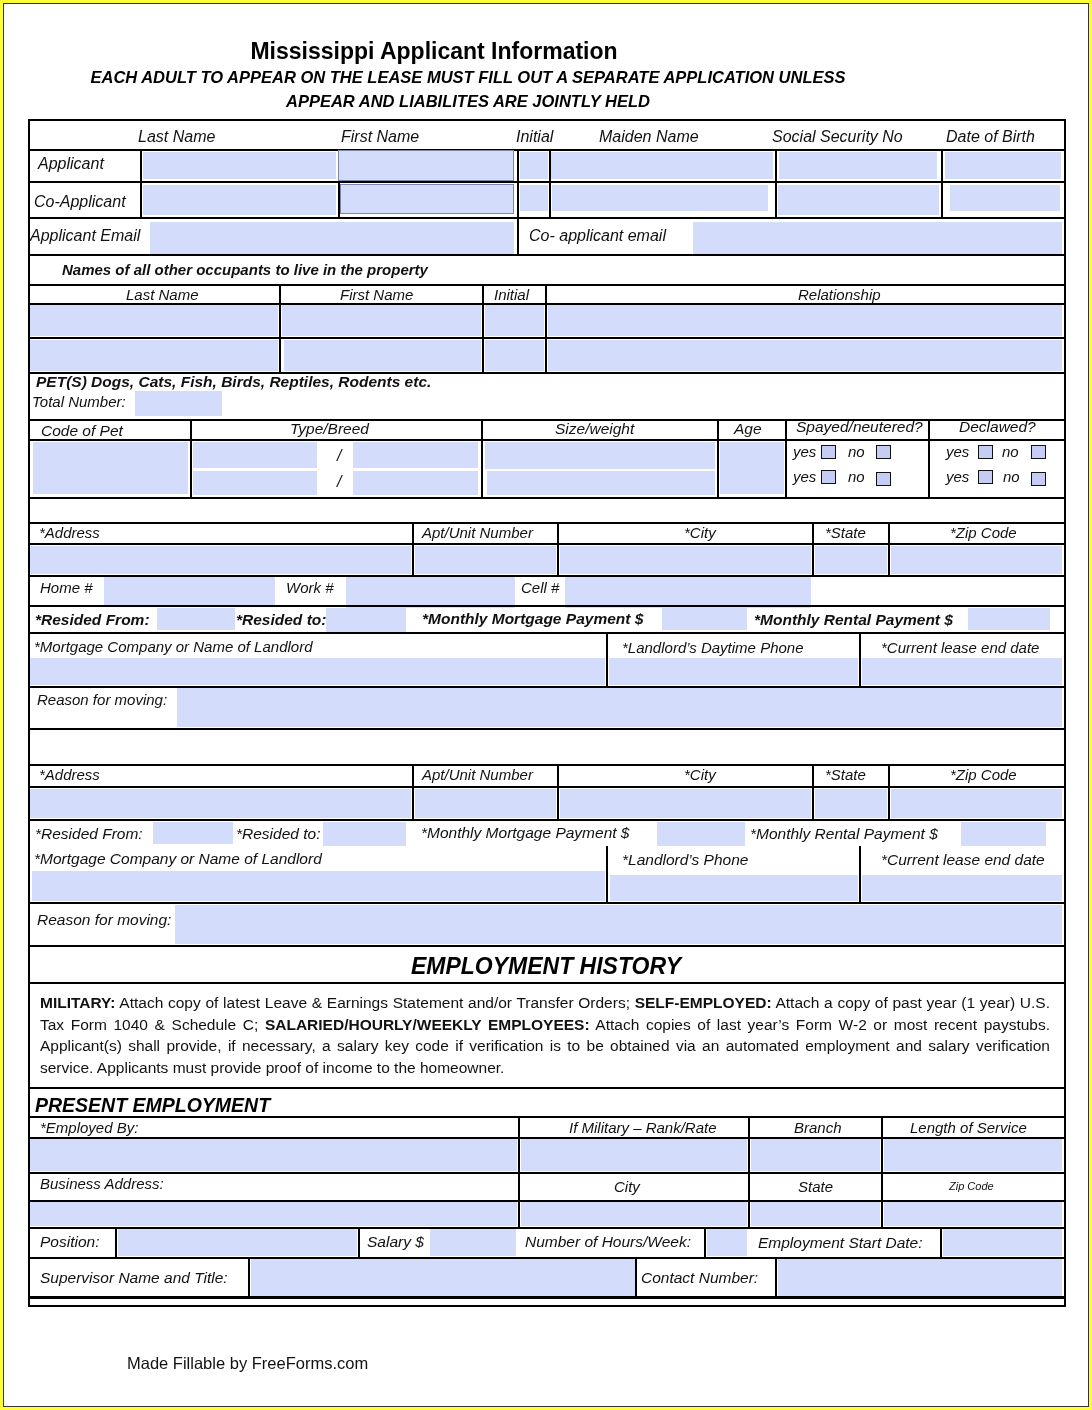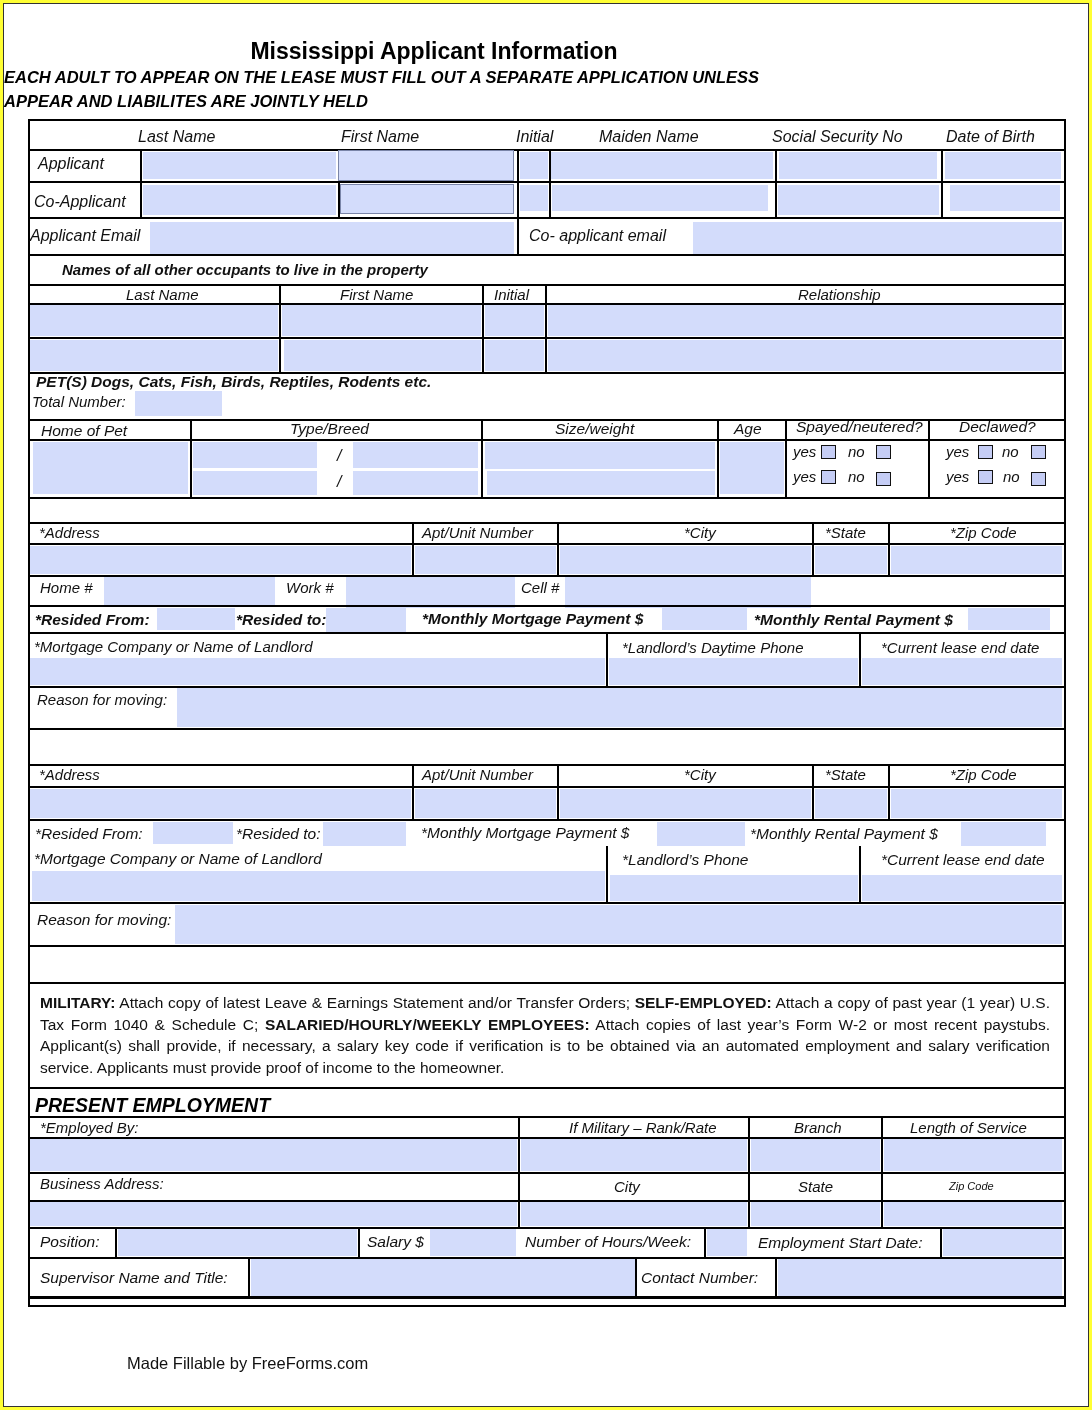--- a/index.html
+++ b/index.html
@@ -6,21 +6,21 @@
   body{width:1092px;height:1410px;background:#ffff33;font-family:"Liberation Sans",sans-serif;position:relative;overflow:hidden;}
   .page{position:absolute;left:3px;top:3px;width:1084px;height:1402px;background:#fff;border:1px solid #333;}
   .abs{position:absolute;}
   .t{position:absolute;font-style:italic;font-size:16px;color:#111;white-space:nowrap;line-height:1;}
   .f{position:absolute;background:#d3dcfb;}
   .f input{width:100%;height:100%;border:0;background:transparent;padding:0 3px;box-sizing:border-box;font-size:14px;font-family:"Liberation Sans",sans-serif;outline:none;}
   .hl{position:absolute;height:2px;background:#000;}
   .vl{position:absolute;width:2px;background:#000;}
   .cb{position:absolute;width:15px;height:14px;background:#c5cdf5;border:1.5px solid #111;box-sizing:border-box;}
   .title{position:absolute;left:0;width:860px;text-align:center;font-weight:bold;font-size:23px;top:34px;}
-  .sub{position:absolute;left:0;width:928px;font-weight:bold;font-style:italic;font-size:16.5px;}
+  .sub{position:absolute;left:0;width:928px;text-align:center;font-weight:bold;font-style:italic;font-size:16.5px;}
   .sec{position:absolute;font-weight:bold;font-style:italic;font-size:20px;white-space:nowrap;}
   .para{position:absolute;left:36px;top:988px;width:1010px;font-size:15.5px;line-height:21.5px;text-align:justify;color:#111;}
   .para b{font-weight:bold;}
 </style>
 </head>
 <body>
 
 <div class="page">
 
   <div class="title">Mississippi Applicant Information</div>
@@ -86,21 +86,21 @@
   <div class="f" style="left:544px;top:301px;width:514px;height:31px"><input style=""></div>
   <div class="f" style="left:26px;top:336px;width:248px;height:31px"><input style=""></div>
   <div class="f" style="left:280px;top:336px;width:197px;height:31px"><input style=""></div>
   <div class="f" style="left:481px;top:336px;width:59px;height:31px"><input style=""></div>
   <div class="f" style="left:544px;top:336px;width:514px;height:31px"><input style=""></div>
 
   <span class="t" style="left:32px;top:370px;font-weight:bold;font-size:15.5px">PET(S)  Dogs, Cats, Fish, Birds, Reptiles, Rodents etc.</span>
   <span class="t" style="left:28px;top:390px;font-size:15px">Total Number:</span>
   <div class="f" style="left:131px;top:387px;width:87px;height:25px"><input style=""></div>
   <div class="hl" style="left:24px;top:415px;width:1036px"></div>
-  <span class="t" style="left:37px;top:419px;font-size:15.5px">Home of Pet</span>
+  <span class="t" style="left:37px;top:419px;font-size:15.5px">Code of Pet</span>
   <span class="t" style="left:286px;top:417px;font-size:15.5px">Type/Breed</span>
   <span class="t" style="left:551px;top:417px;font-size:15.5px">Size/weight</span>
   <span class="t" style="left:730px;top:417px;font-size:15.5px">Age</span>
   <span class="t" style="left:792px;top:415px;font-size:15.5px">Spayed/neutered?</span>
   <span class="t" style="left:955px;top:415px;font-size:15.5px">Declawed?</span>
   <div class="hl" style="left:24px;top:435px;width:1036px"></div>
   <div class="vl" style="left:186px;top:415px;height:80px"></div>
   <div class="vl" style="left:477px;top:415px;height:80px"></div>
   <div class="vl" style="left:713px;top:415px;height:80px"></div>
   <div class="vl" style="left:781px;top:415px;height:80px"></div>
@@ -218,20 +218,21 @@
   <div class="vl" style="left:602px;top:842px;height:57px"></div>
   <div class="vl" style="left:855px;top:842px;height:57px"></div>
   <div class="f" style="left:28px;top:867px;width:573px;height:30px"><input style=""></div>
   <div class="f" style="left:606px;top:871px;width:248px;height:26px"><input style=""></div>
   <div class="f" style="left:858px;top:871px;width:200px;height:26px"><input style=""></div>
   <div class="hl" style="left:24px;top:898px;width:1036px"></div>
   <span class="t" style="left:33px;top:908px;font-size:15.5px">Reason for moving:</span>
   <div class="f" style="left:171px;top:901px;width:887px;height:39px"><input style=""></div>
   <div class="hl" style="left:24px;top:941px;width:1036px"></div>
 
+  <div class="abs" style="left:24px;top:949px;width:1036px;text-align:center;font-weight:bold;font-style:italic;font-size:23px">EMPLOYMENT HISTORY</div>
   <div class="hl" style="left:24px;top:978px;width:1036px"></div>
   <div class="para"><b>MILITARY:</b><span> Attach copy of latest Leave &amp; Earnings Statement and/or Transfer Orders; </span><b>SELF-EMPLOYED:</b><span> Attach a copy of past year (1 year) U.S. Tax Form 1040 &amp; Schedule C; </span><b>SALARIED/HOURLY/WEEKLY EMPLOYEES:</b><span> Attach copies of last year’s Form W-2 or most recent paystubs. Applicant(s) shall provide, if necessary, a salary key code if verification is to be obtained via an automated employment and salary verification service. Applicants must provide proof of income to the homeowner.</span></div>
   <div class="hl" style="left:24px;top:1083px;width:1036px"></div>
 
   <span class="sec" style="left:31px;top:1090px;font-size:19.5px">PRESENT EMPLOYMENT</span>
   <div class="hl" style="left:24px;top:1112px;width:1036px"></div>
   <span class="t" style="left:36px;top:1116px;font-size:15px">*Employed By:</span>
   <span class="t" style="left:565px;top:1116px;font-size:15px">If Military – Rank/Rate</span>
   <span class="t" style="left:790px;top:1116px;font-size:15px">Branch</span>
   <span class="t" style="left:906px;top:1116px;font-size:15px">Length of Service</span>

